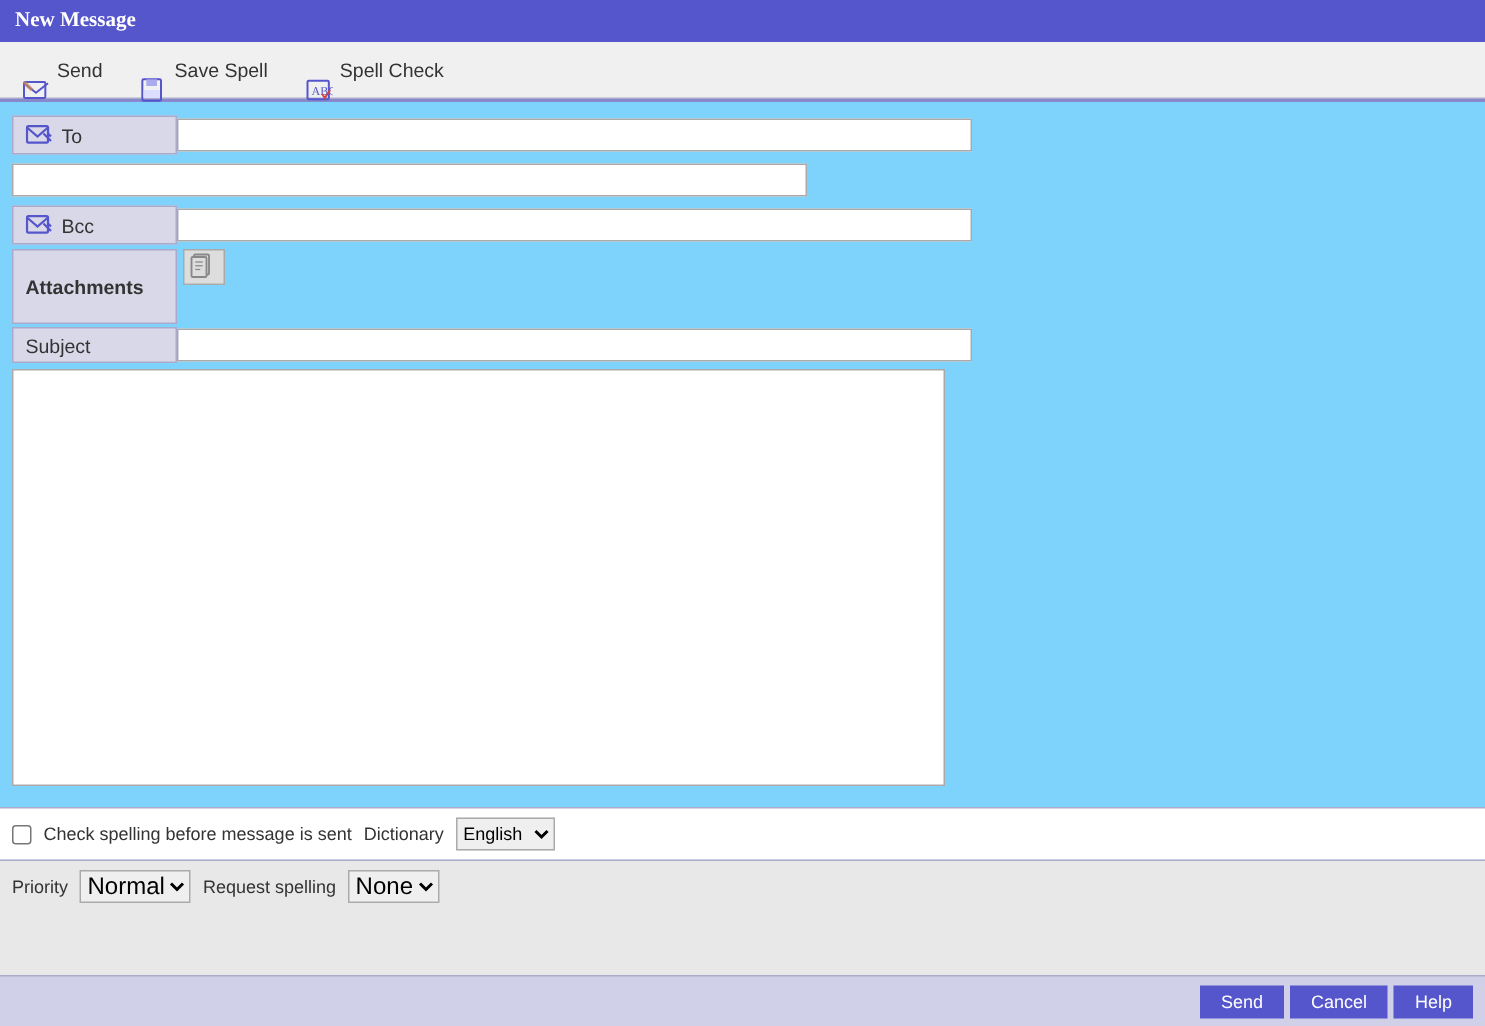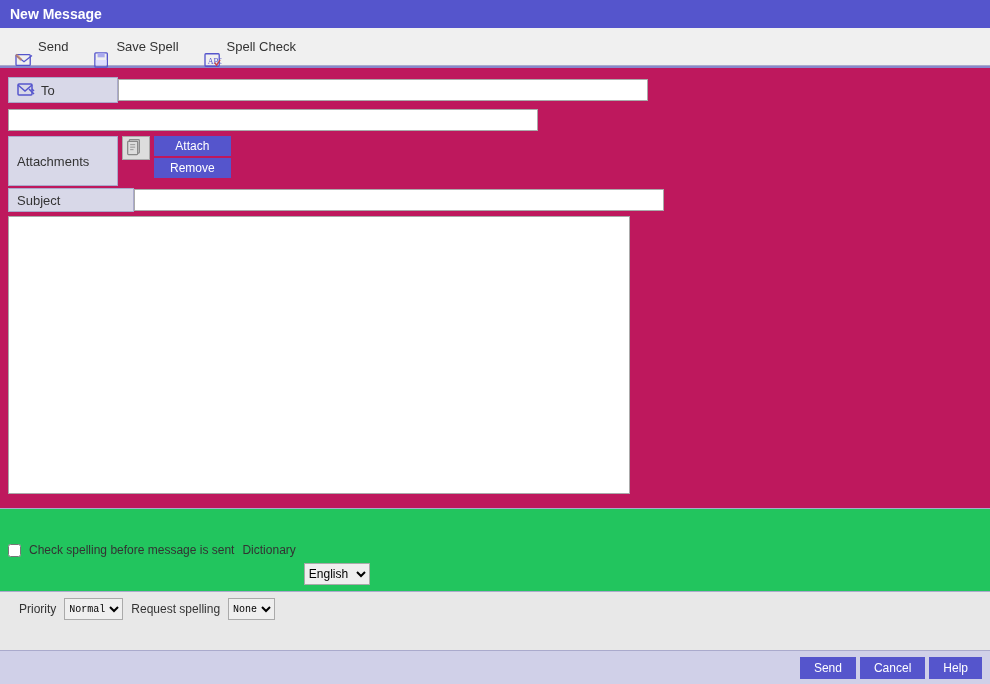--- a/index.html
+++ b/index.html
@@ -13,20 +13,21 @@
     }
 
     
     #title-bar {
       background: #5555cc;
       color: white;
       font-size: 14px;
       font-weight: bold;
       padding: 6px 10px;
       height: 28px;
+      font-family: Liberation Serif, serif;
     }
 
     
     #toolbar {
       background: #f0f0f0;
       border-bottom: 1px solid #aaaacc;
       padding: 6px 10px;
       display: flex;
       align-items: center;
       gap: 16px;
@@ -47,21 +48,21 @@
 
     .toolbar-icon {
       width: 20px;
       height: 18px;
       display: inline-block;
       margin-top: 29px;
     }
 
     
     #main {
-      background: #be185d;
+      background: #7dd3fc;
       padding: 8px;
       border-top: 2px solid #8888cc;
     }
 
     .field-row {
       display: flex;
       align-items: center;
       margin-bottom: 2px;
       min-height: 28px;
     }
@@ -112,20 +113,21 @@
       width: 110px;
       background: #d8d8e8;
       border: 1px solid #aaaacc;
       padding: 3px 8px;
       font-size: 13px;
       color: #333;
       min-height: 50px;
       display: flex;
       align-items: center;
       gap: 6px;
+      font-weight: bold;
     }
 
     .attach-controls {
       display: flex;
       flex-direction: row;
       align-items: flex-start;
       gap: 4px;
       padding-left: 4px;
     }
 
@@ -156,21 +158,21 @@
     }
 
     
     .subject-row {
       display: flex;
       align-items: center;
       margin-bottom: 4px;
     }
 
     .subject-label {
-      width: 126px;
+      width: 110px;
       background: #d8d8e8;
       border: 1px solid #aaaacc;
       padding: 3px 8px;
       font-size: 13px;
       color: #333;
       min-height: 24px;
       display: flex;
       align-items: center;
     }
 
@@ -204,59 +206,57 @@
       display: block;
     }
 
     
     #spell-row {
       border-top: 1px solid #aaaacc;
       padding: 6px 8px;
       display: flex;
       align-items: center;
       gap: 8px;
-      background: #22c55e;
+      background: #ffffff;
     }
 
     #spell-row input[type="checkbox"] {
       margin: 0;
     }
 
     #spell-row label {
       font-size: 12px;
       color: #333;
     }
 
     #spell-row select {
       font-size: 12px;
       height: 22px;
       border: 1px solid #aaa;
-      margin-top: 48px;
     }
 
     
     #priority-row {
       border-top: 1px solid #aaaacc;
-      padding: 6px 19px;
+      padding: 6px 8px;
       display: flex;
       align-items: center;
       gap: 8px;
       background: #e8e8e8;
     }
 
     #priority-row label {
       font-size: 12px;
       color: #333;
     }
 
     #priority-row select {
-      font-size: 10px;
+      font-size: 16px;
       height: 22px;
       border: 1px solid #aaa;
-      font-family: Liberation Mono, monospace;
     }
 
     
     #bottom-bar {
       position: fixed;
       bottom: 0;
       left: 0;
       width: 990px;
       background: #d0d0e8;
       border-top: 1px solid #aaaacc;
@@ -342,38 +342,50 @@
       <input type="text" value="" style="">
     </div>
   </div>
 
   <div class="field-row">
     <div class="field-input">
       <input type="text" value="" style="">
     </div>
   </div>
 
+  <div class="field-row">
+    <div class="field-label">
+      <span class="field-label-icon">
+        <svg viewBox="0 0 18 16" width="18" height="16">
+          <rect x="1" y="2" width="14" height="11" rx="1" fill="none" stroke="#5555cc" stroke-width="1.5"></rect>
+          <polyline points="1,3 8,9 15,3" fill="none" stroke="#5555cc" stroke-width="1.5"></polyline>
+          <line x1="12" y1="7" x2="17" y2="12" stroke="#5555cc" stroke-width="1.5"></line>
+          <line x1="15" y1="7" x2="17" y2="9" stroke="#5555cc" stroke-width="1.5"></line>
+        </svg>
+      </span>
+      <span>Bcc</span>
+    </div>
+    <div class="field-input">
+      <input type="text" value="" style="">
+    </div>
+  </div>
 
   <div class="attachments-row">
     <div class="attach-label">
       <span>Attachments</span>
     </div>
     <div class="attach-controls">
       <div class="attach-icon-box">
         <svg viewBox="0 0 24 24" width="20" height="20">
           <rect x="4" y="2" width="12" height="16" rx="1" fill="none" stroke="#888" stroke-width="1.5"></rect>
           <rect x="2" y="4" width="12" height="16" rx="1" fill="#ddd" stroke="#888" stroke-width="1.5"></rect>
           <line x1="5" y1="8" x2="11" y2="8" stroke="#888" stroke-width="1"></line>
           <line x1="5" y1="11" x2="11" y2="11" stroke="#888" stroke-width="1"></line>
           <line x1="5" y1="14" x2="9" y2="14" stroke="#888" stroke-width="1"></line>
         </svg>
-      </div>
-      <div class="attach-buttons">
-        <button class="attach-btn">Attach</button>
-        <button class="attach-btn">Remove</button>
       </div>
     </div>
   </div>
 
   <div class="subject-row">
     <div class="subject-label">
       <span>Subject</span>
     </div>
     <div class="subject-input">
       <input type="text" value="" style="">

